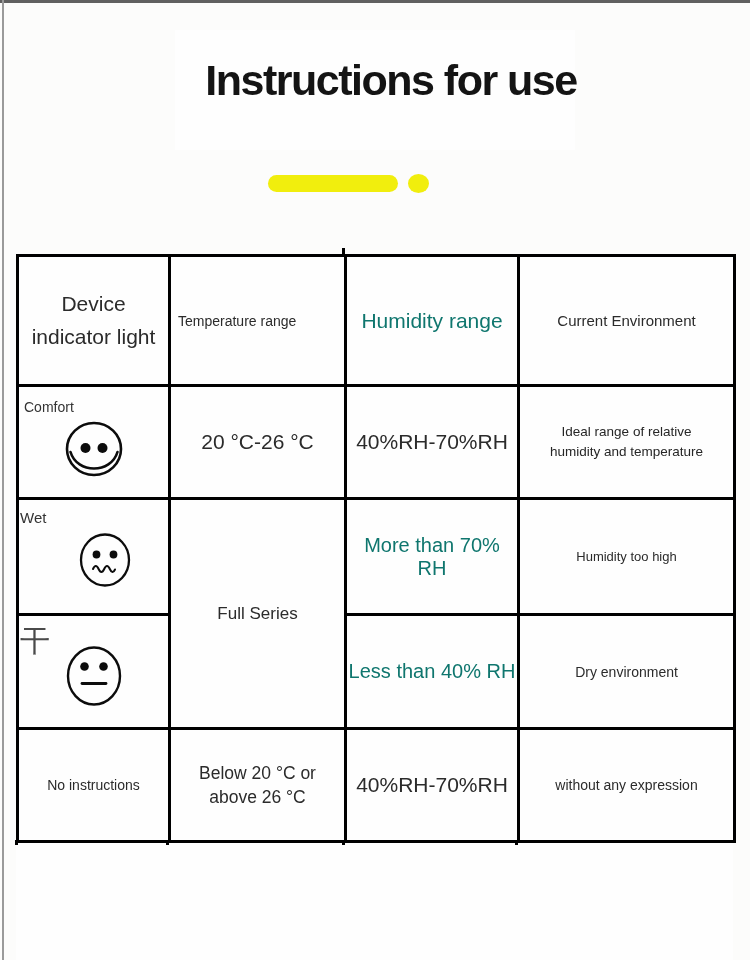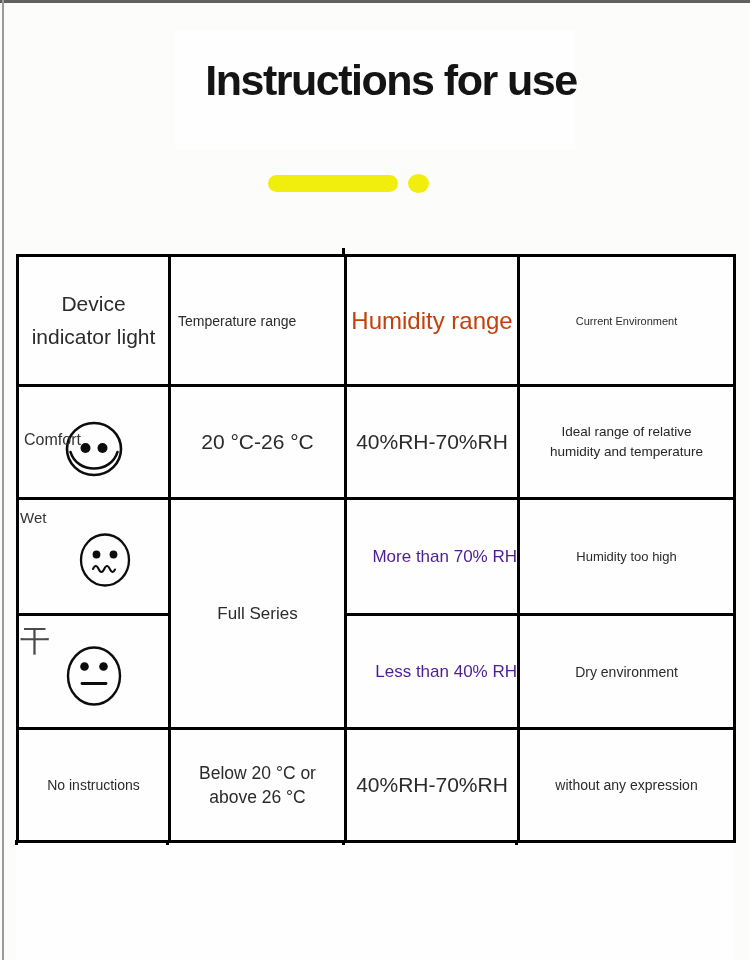--- a/index.html
+++ b/index.html
@@ -49,35 +49,35 @@
     background:#fefefe;
     overflow:visible;
   }
   .rel { position:relative; }
 
   .dev-head { font-size:21px; line-height:1.55; color:#2b2b2b; }
   .temp-head {
     position:absolute; left:7px; top:50%; transform:translateY(-50%);
     white-space:nowrap; font-size:14px; color:#2b2b2b; text-align:center;
   }
-  .hum-head { font-size:24px; white-space:nowrap; color:#c2410c; }
-  .env-head { font-size:11px; color:#2b2b2b; }
+  .hum-head { font-size:21px; white-space:nowrap; color:#0f766e; }
+  .env-head { font-size:15px; color:#2b2b2b; }
 
   .cell-label { position:absolute; color:#333; text-align:left; }
-  .lbl-comfort { top:12px; left:5px; font-size:16px;margin-top:32px; }
+  .lbl-comfort { top:12px; left:5px; font-size:14px; }
   .lbl-wet { top:9px; left:1px; font-size:15px; }
   .lbl-dry { top:5px; left:1px; font-size:30px; color:#4a4a4a; font-family:"DejaVu Sans", sans-serif; }
 
   .face { display:block; margin:0 auto; }
   .face-comfort { margin-top:14px; }
   .face-wet { margin-top:6px; margin-left:59px; }
   .face-dry { margin-top:8px; margin-left:46px; }
 
   .big { font-size:21px; color:#2b2b2b; }
-  .mid { font-size:17px; color:#4c1d95;text-align:right; }
+  .mid { font-size:20px; color:#0f766e; }
   .mid2 { font-size:14px; color:#2b2b2b; }
   .small { font-size:13px; color:#2b2b2b; }
   .env-ideal { font-size:13.5px; line-height:1.45; max-width:182px; margin:6px auto; }
   .full-series { font-size:17px; color:#2b2b2b; }
   .temp-below { font-size:17.5px; line-height:1.4; white-space:pre-line; color:#2b2b2b; }
 
   
   .tick { position:absolute; width:3px; background:#000; }
   .tick-top { top:-6px; height:6px; left:326px; }
   .tick-b0 { top:586px; height:5px; left:-1px; }

